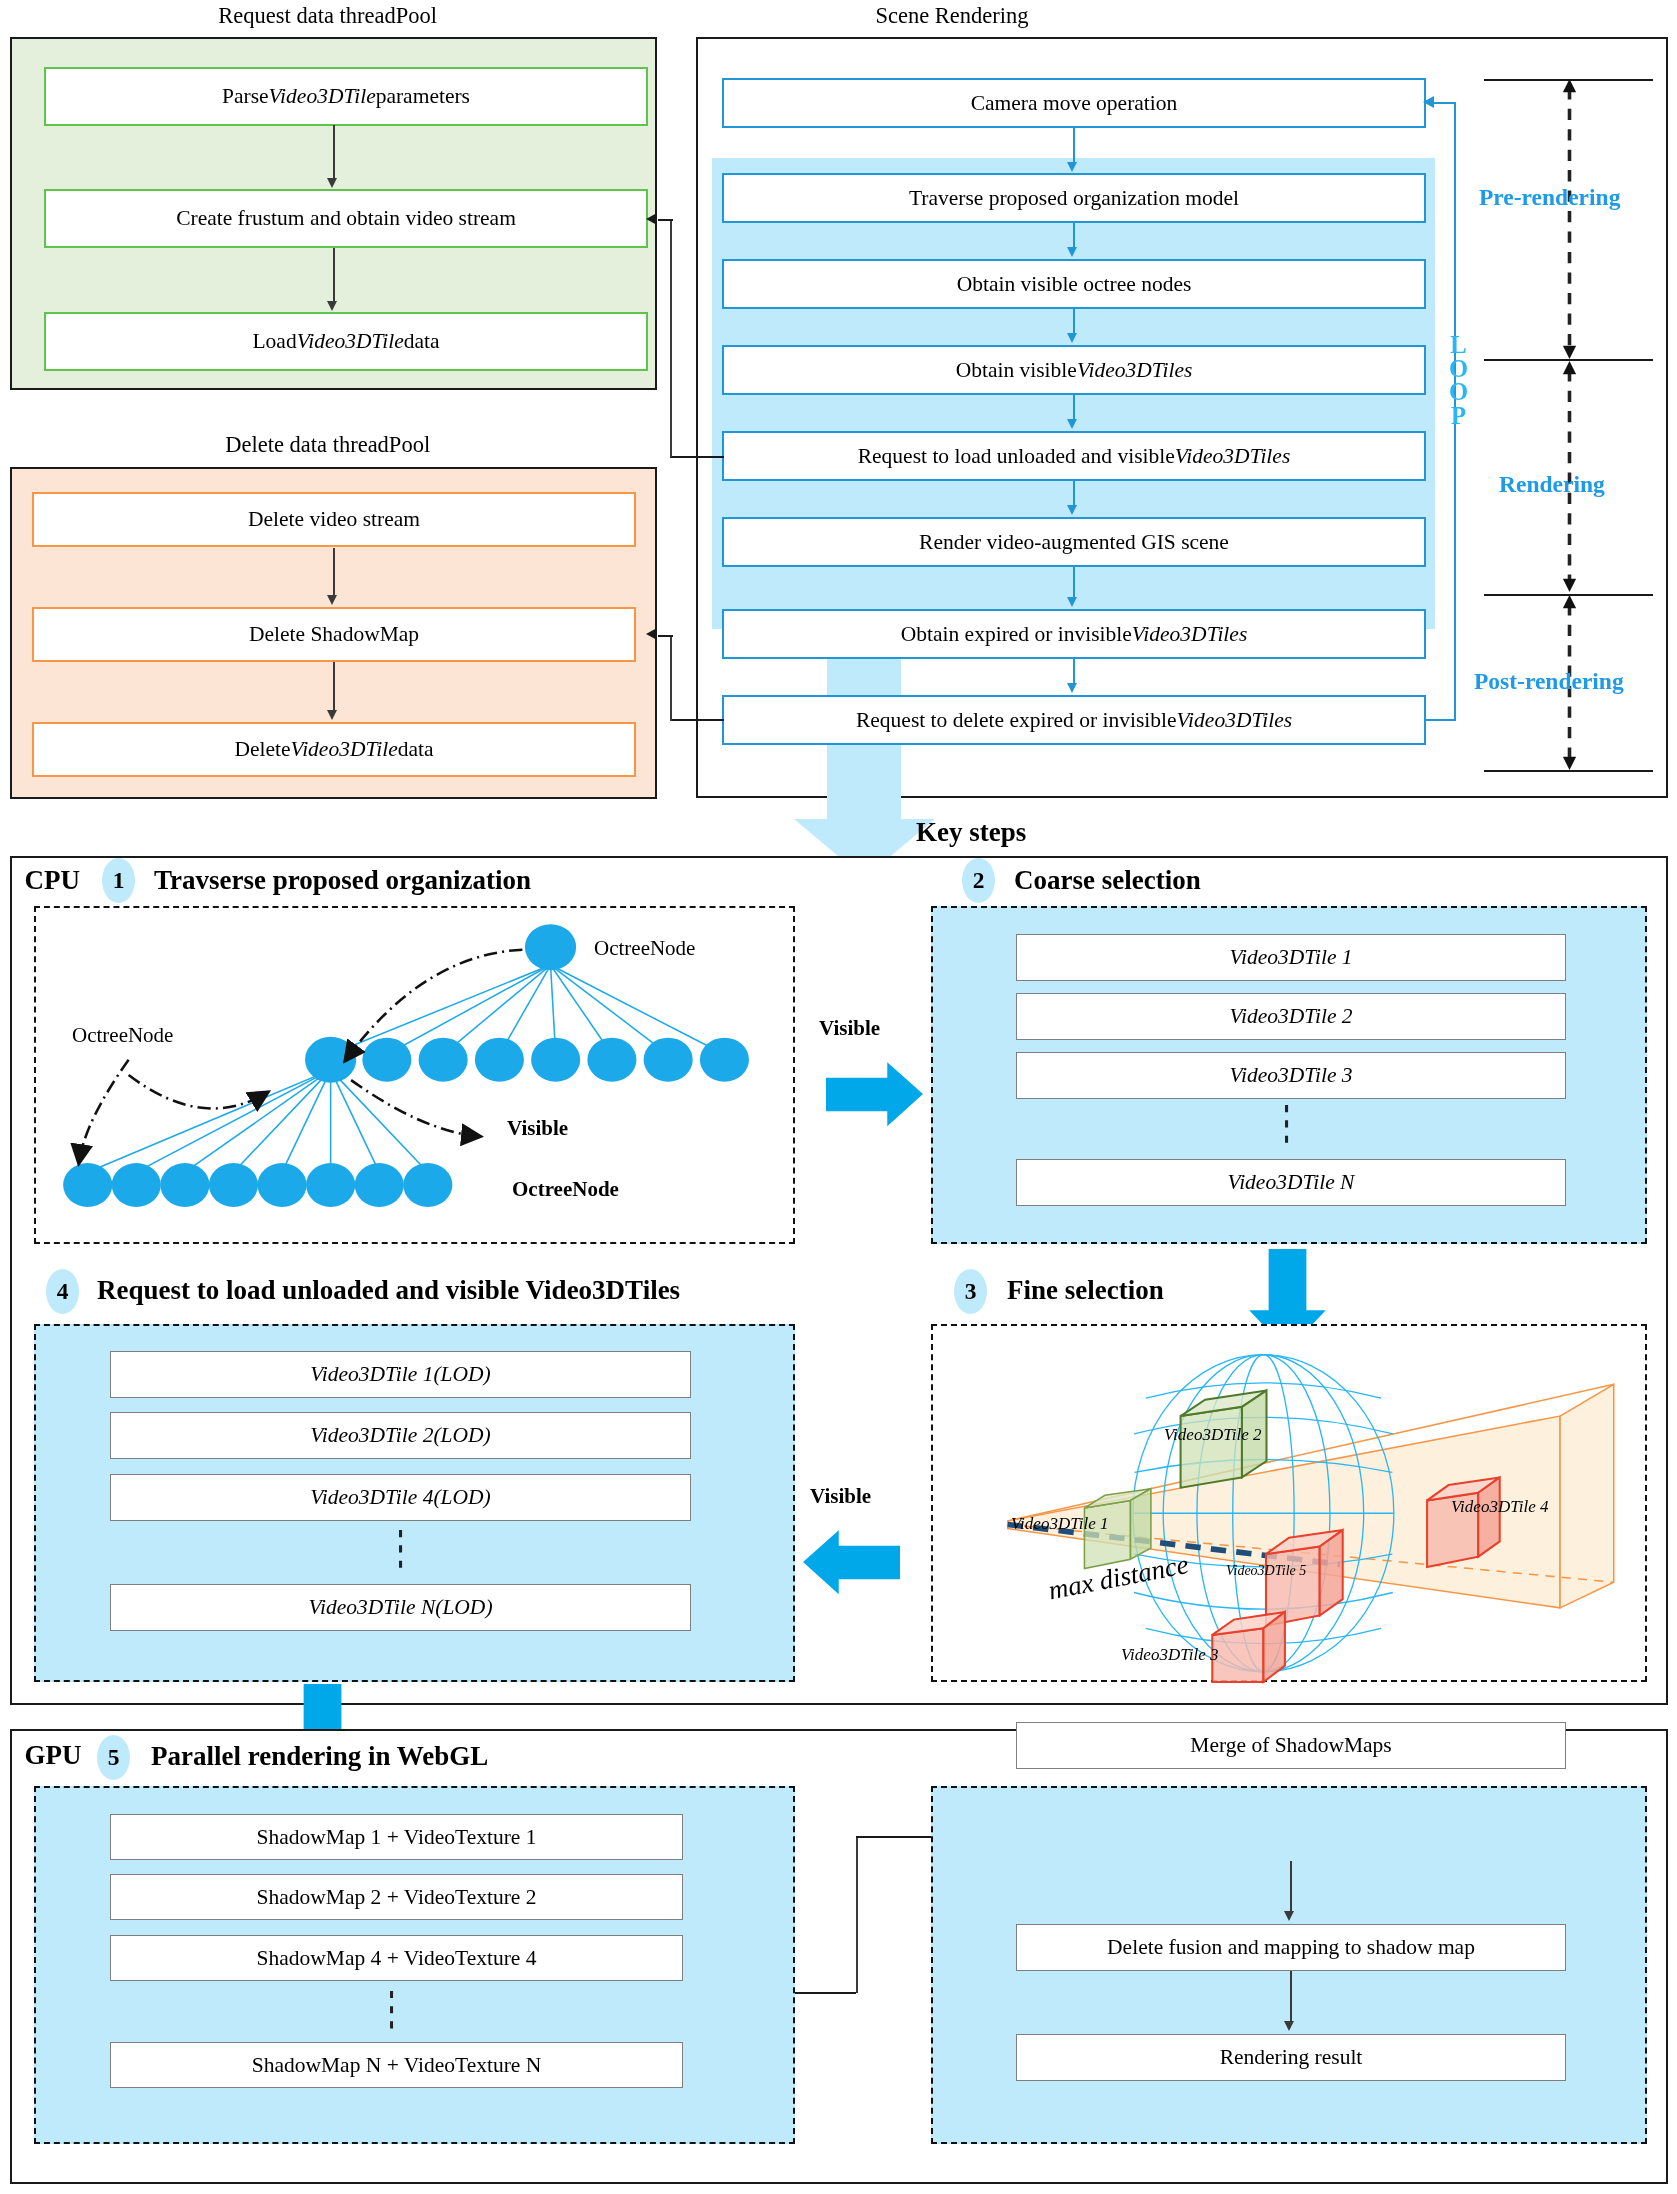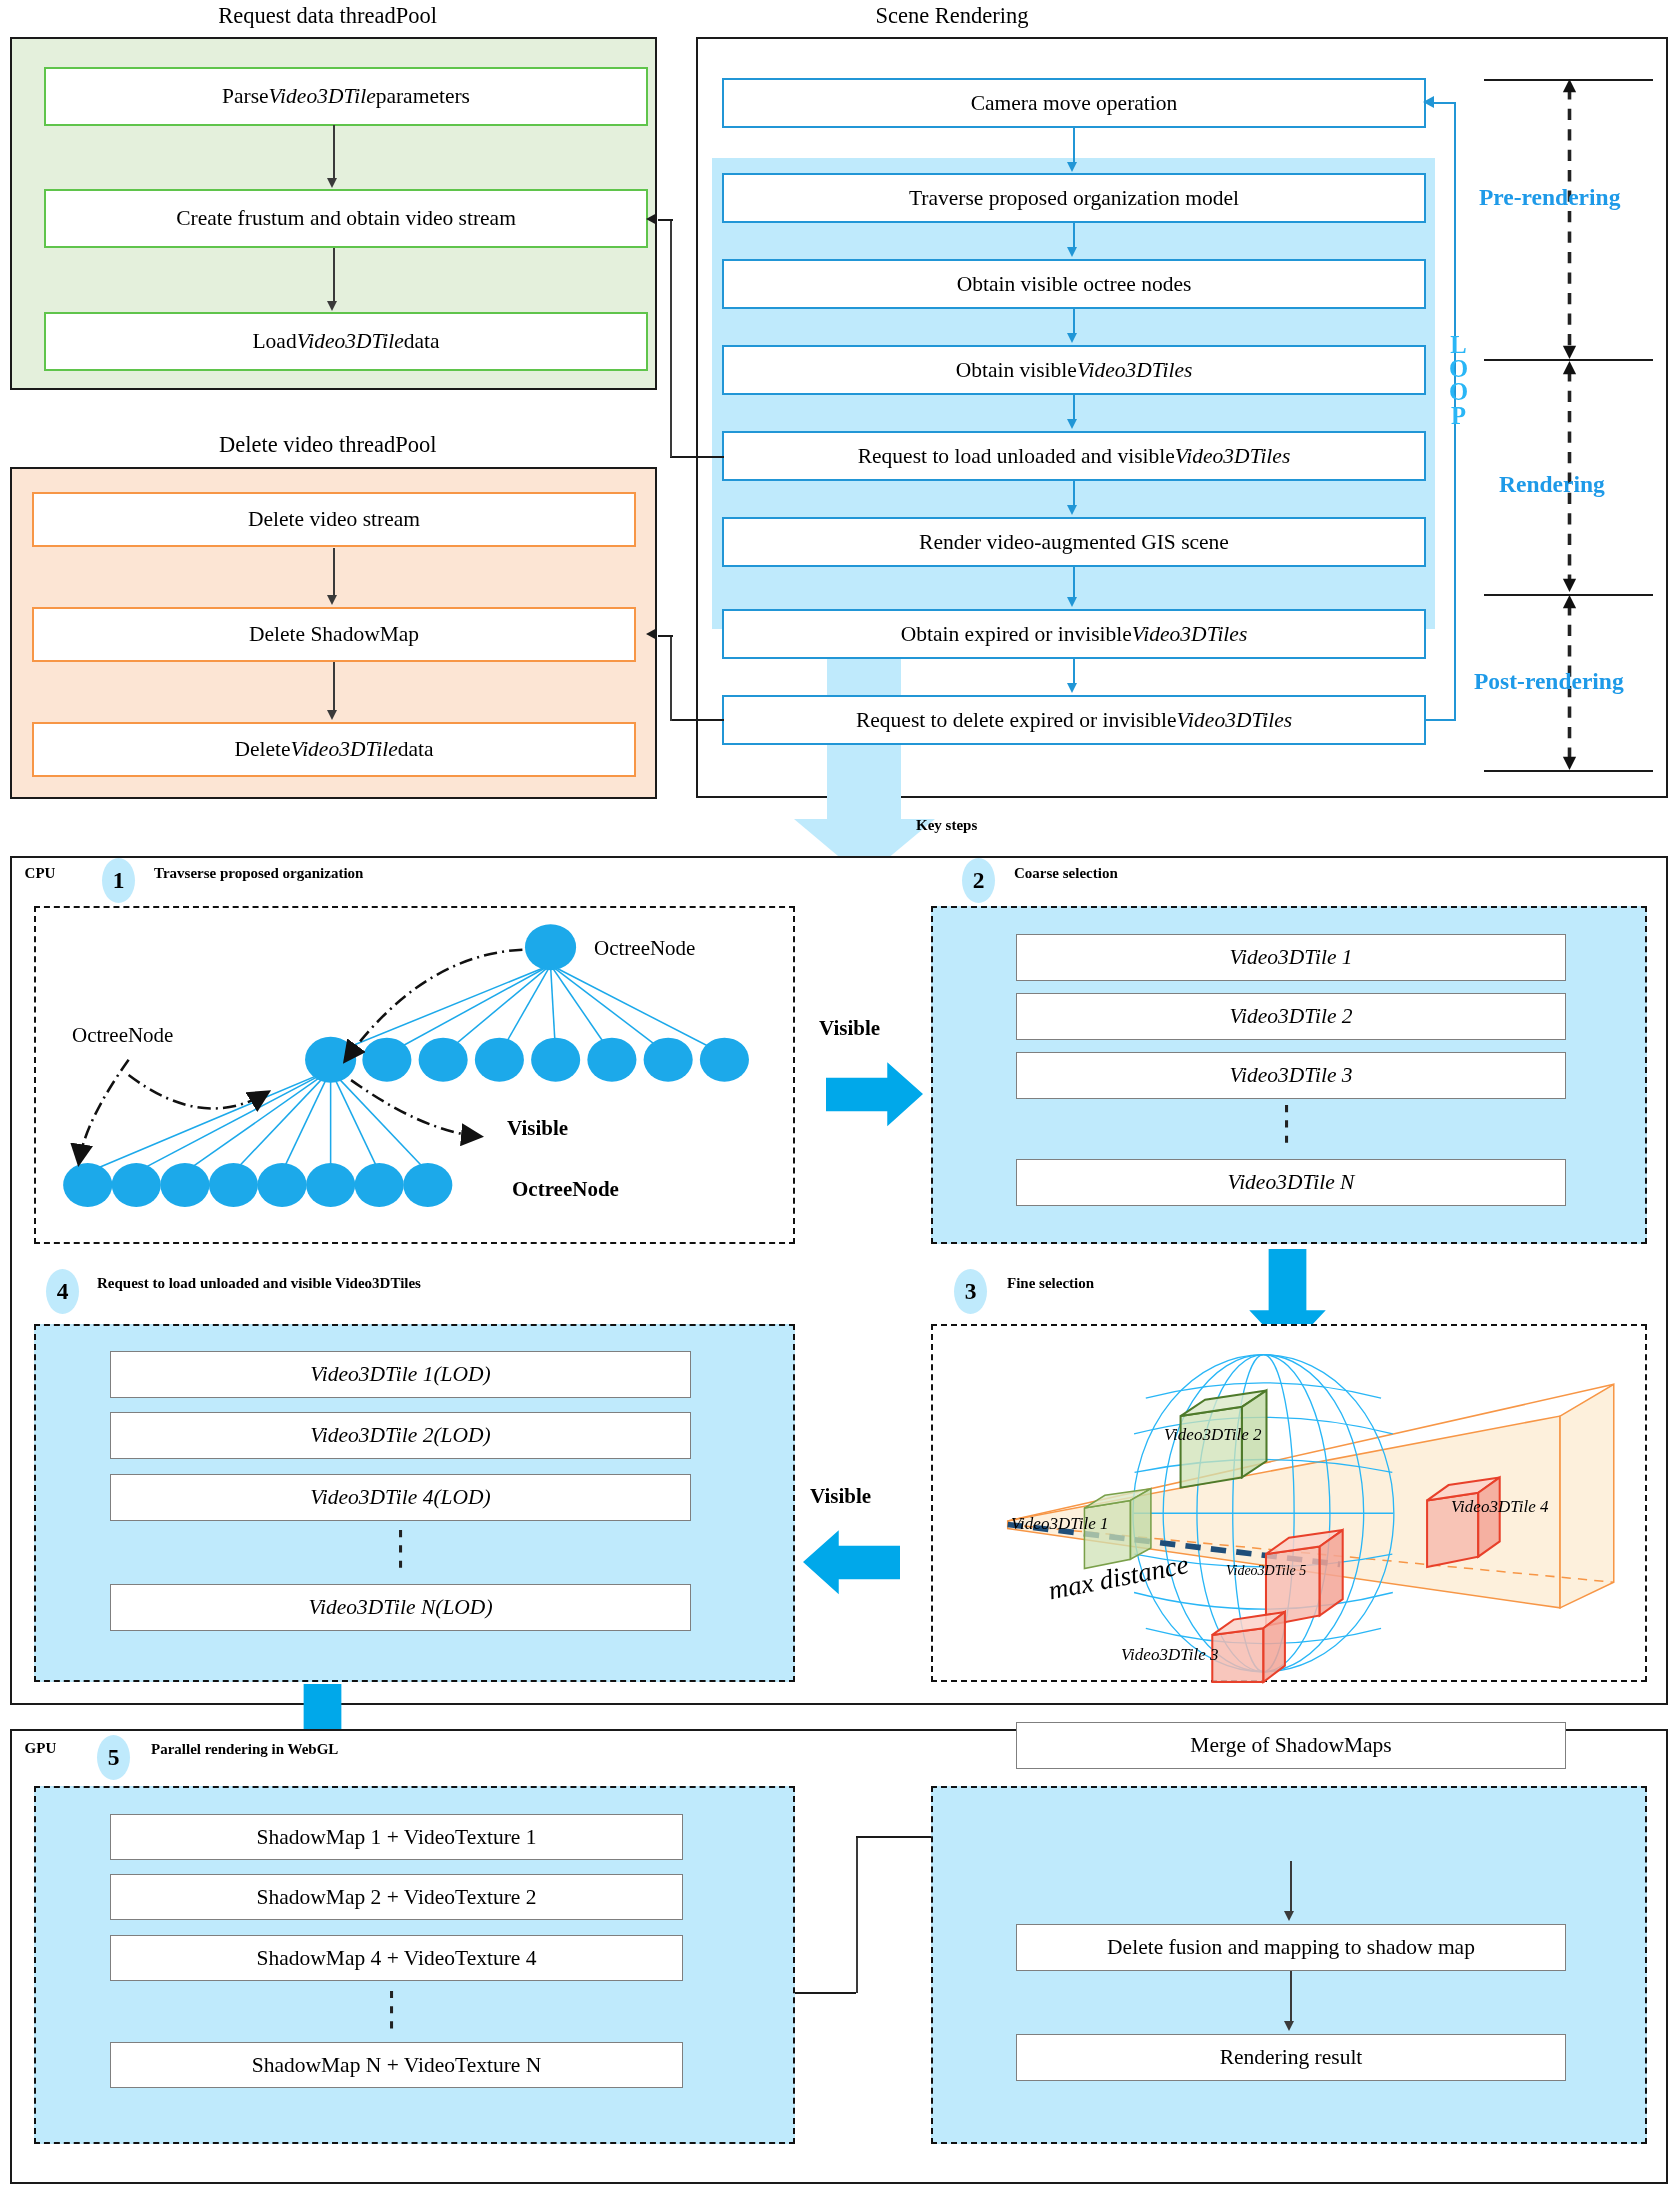--- a/index.html
+++ b/index.html
@@ -31,21 +31,21 @@
   .arwL{width:0;height:0;border-top:6.7px solid transparent;border-bottom:6.7px solid transparent;border-right:11.3px solid #1a1a1a;}
   .arwLB{width:0;height:0;border-top:6.7px solid transparent;border-bottom:6.7px solid transparent;border-right:11.3px solid #2196d6;}
   .arwR{width:0;height:0;border-top:6.7px solid transparent;border-bottom:6.7px solid transparent;border-left:11.3px solid #1a1a1a;}
   
   .phase{color:#1e9ae8;font-weight:bold;font-size:23.5px;white-space:nowrap;}
   .loopL{color:#29b6f6;font-weight:bold;font-size:24.6px;line-height:23.5px;text-align:center;}
   .tick{background:#1a1a1a;height:1.5px;}
   
   .badge{background:#bfeafc;border-radius:50%;display:flex;align-items:center;justify-content:center;
          font-size:23.5px;font-weight:bold;width:33px;height:45px;}
-  .hdr{font-weight:bold;font-size:15px;white-space:nowrap;}
+  .hdr{font-weight:bold;font-size:27px;white-space:nowrap;}
   .lbl{font-size:21px;white-space:nowrap;}
   .bold{font-weight:bold;}
   svg{display:block;overflow:visible;}
 </style>
 </head>
 <body>
 
 <div class="abs ttl" style="left:10.2px;top:3.1px;width:635px;">Request data threadPool</div>
 <div class="abs greenPanel" style="left:10.2px;top:37px;width:647px;height:353px;"></div>
 
@@ -64,21 +64,21 @@
 </div>
 <div class="abs vline" style="left:333px;top:248px;height:54px;"></div>
 <div class="abs arwD" style="left:327px;top:301px;"></div>
 
 <div class="abs gbox" style="left:32px;top:312px;width:604px;height:59px;">
   <span>Load </span>
     <span class="it">Video3DTile</span>
     <span> data</span>
 </div>
 
-<div class="abs ttl" style="left:10.2px;top:432px;width:635px;">Delete video threadPool</div>
+<div class="abs ttl" style="left:10.2px;top:432px;width:635px;">Delete data threadPool</div>
 <div class="abs orangePanel" style="left:10.2px;top:467px;width:647px;height:332px;"></div>
 
 <div class="abs obox" style="left:32px;top:492px;width:604px;height:55px;">
   <span>Delete video stream</span>
     <span class="it"></span>
     <span></span>
 </div>
 <div class="abs vline" style="left:333px;top:548px;height:49px;"></div>
 <div class="abs arwD" style="left:327px;top:595px;"></div>
 

